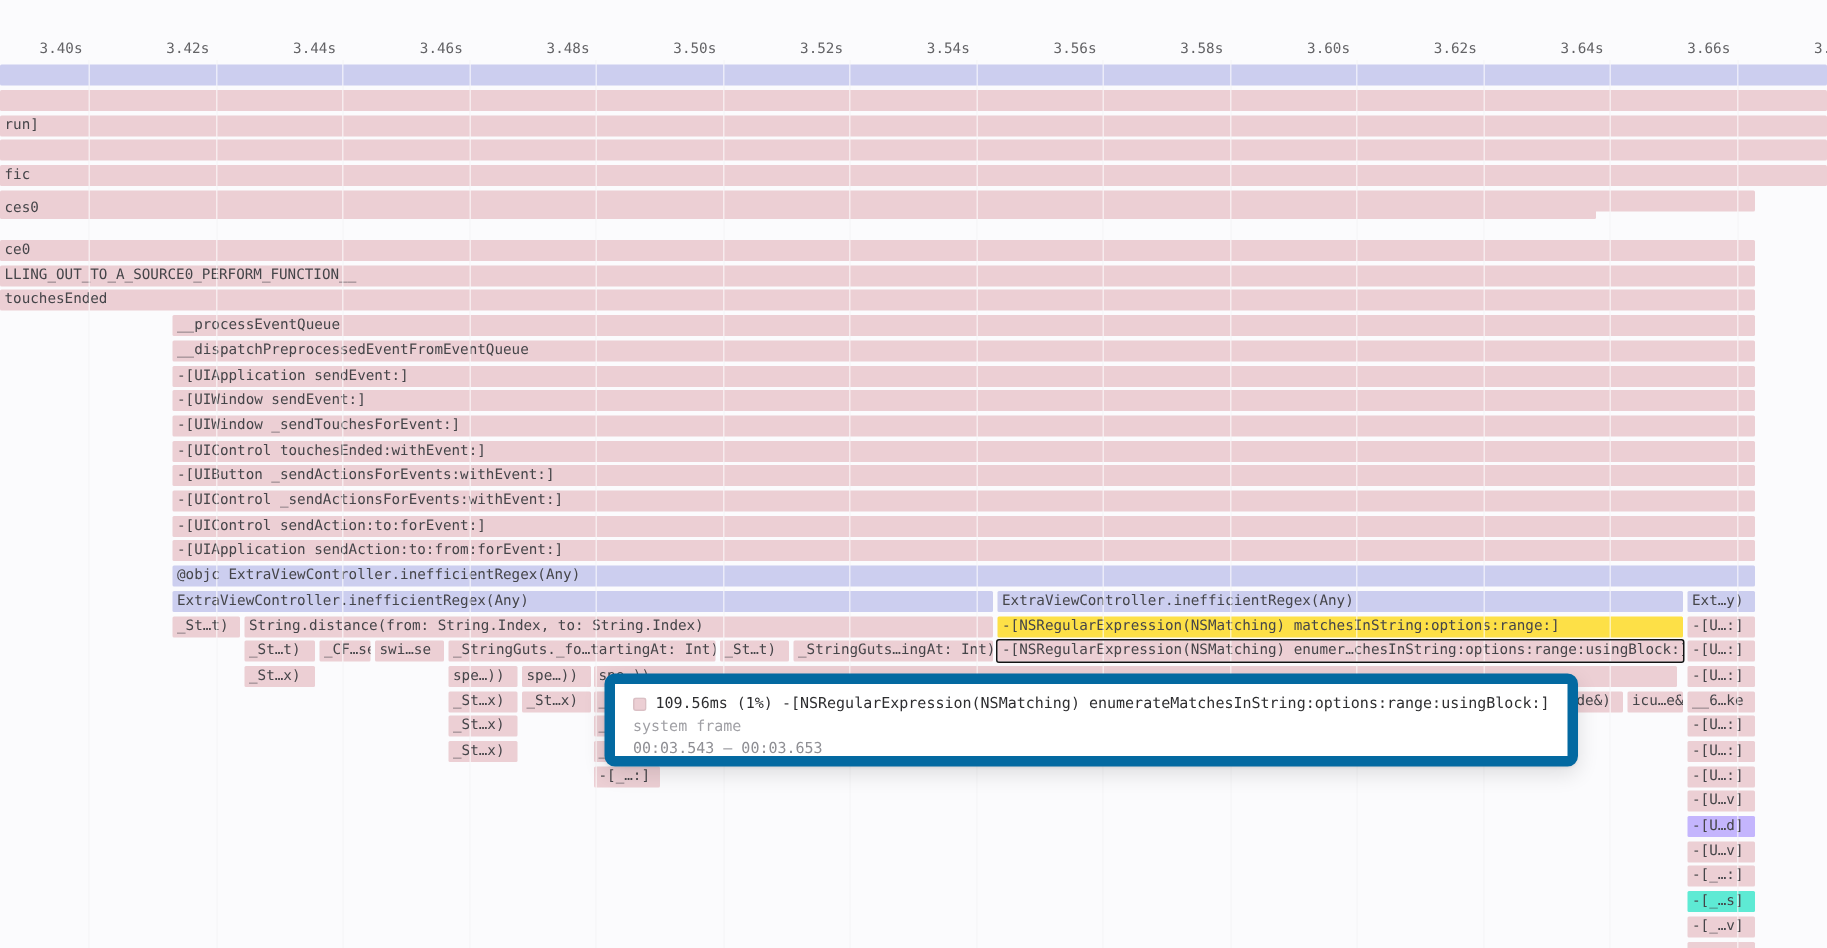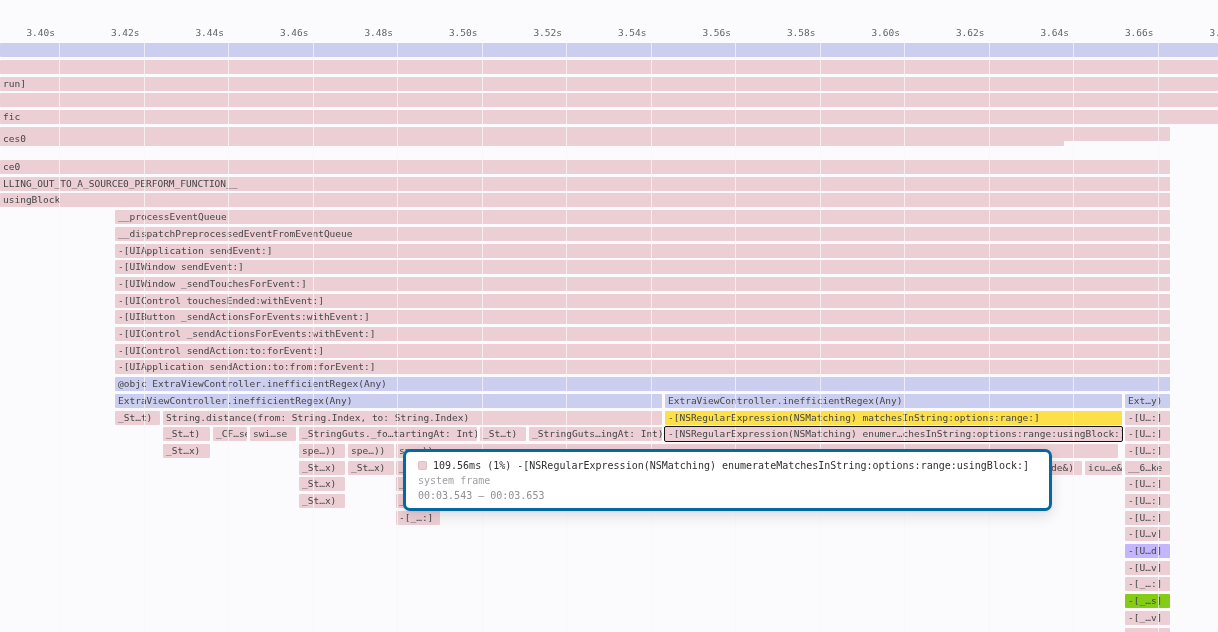--- a/index.html
+++ b/index.html
@@ -19,21 +19,21 @@
     position:absolute;height:14px;line-height:14px;font-size:9.5px;
     padding-left:3px;box-sizing:border-box;white-space:nowrap;overflow:hidden;
     z-index:1;border-radius:1px;cursor:default;
   }
   .sel-box{
     position:absolute;z-index:6;border:1.5px solid #141414;border-radius:2px;
     pointer-events:none;box-sizing:border-box;background:transparent;
   }
   .tooltip{
     position:absolute;left:403px;top:449px;width:649px;height:62px;
-    background:#ffffff;border:3px solid #0369a1;border-radius:7px;
+    background:#ffffff;border:7px solid #0369a1;border-radius:7px;
     box-shadow:0 5px 14px rgba(0,0,0,0.12), 0 1px 2px rgba(0,0,0,0.06);
     z-index:10;padding:8px 12px;box-sizing:border-box;font-size:10px;
   }
   .tt-row1{display:flex;align-items:center;gap:6px;white-space:nowrap;overflow:hidden;}
   .swatch{width:9px;height:9px;border-radius:2px;flex:none;border:1px solid rgba(0,0,0,0.07);box-sizing:border-box;}
   .tt-note{margin-top:4px;}
   .tt-range{margin-top:4px;}
   .ruler{position:absolute;left:0;top:0;width:1218px;height:40px;background:transparent;z-index:2;}
 </style>
 </head>
@@ -83,21 +83,21 @@
     <div class="tick" style="left: 1238px; color: rgb(99, 99, 102);">3.68s</div>
     <div class="bar" style="left: 0px; top: 43px; width: 1218px; background: rgb(204, 206, 239); color: rgb(69, 69, 73);"></div>
     <div class="bar" style="left: 0px; top: 60px; width: 1218px; background: rgb(236, 207, 212); color: rgb(69, 69, 73);"></div>
     <div class="bar" style="left: 0px; top: 77px; width: 1218px; background: rgb(236, 207, 212); color: rgb(69, 69, 73);">run]</div>
     <div class="bar" style="left: 0px; top: 93px; width: 1218px; background: rgb(236, 207, 212); color: rgb(69, 69, 73);"></div>
     <div class="bar" style="left: 0px; top: 110px; width: 1218px; background: rgb(236, 207, 212); color: rgb(69, 69, 73);">fic</div>
     <div class="bar" style="left: 0px; top: 127px; width: 1170px; background: rgb(236, 207, 212); color: rgb(69, 69, 73);"></div>
     <div class="bar" style="left: 0px; top: 132px; width: 1064px; background: rgb(236, 207, 212); color: rgb(69, 69, 73);">ces0</div>
     <div class="bar" style="left: 0px; top: 160px; width: 1170px; background: rgb(236, 207, 212); color: rgb(69, 69, 73);">ce0</div>
     <div class="bar" style="left: 0px; top: 177px; width: 1170px; background: rgb(236, 207, 212); color: rgb(69, 69, 73);">LLING_OUT_TO_A_SOURCE0_PERFORM_FUNCTION__</div>
-    <div class="bar" style="left: 0px; top: 193px; width: 1170px; background: rgb(236, 207, 212); color: rgb(69, 69, 73);">usingBlock</div>
+    <div class="bar" style="left: 0px; top: 193px; width: 1170px; background: rgb(236, 207, 212); color: rgb(69, 69, 73);">touchesEnded</div>
     <div class="bar" style="left: 115px; top: 210px; width: 1055px; background: rgb(236, 207, 212); color: rgb(69, 69, 73);">__processEventQueue</div>
     <div class="bar" style="left: 115px; top: 227px; width: 1055px; background: rgb(236, 207, 212); color: rgb(69, 69, 73);">__dispatchPreprocessedEventFromEventQueue</div>
     <div class="bar" style="left: 115px; top: 244px; width: 1055px; background: rgb(236, 207, 212); color: rgb(69, 69, 73);">-[UIApplication sendEvent:]</div>
     <div class="bar" style="left: 115px; top: 260px; width: 1055px; background: rgb(236, 207, 212); color: rgb(69, 69, 73);">-[UIWindow sendEvent:]</div>
     <div class="bar" style="left: 115px; top: 277px; width: 1055px; background: rgb(236, 207, 212); color: rgb(69, 69, 73);">-[UIWindow _sendTouchesForEvent:]</div>
     <div class="bar" style="left: 115px; top: 294px; width: 1055px; background: rgb(236, 207, 212); color: rgb(69, 69, 73);">-[UIControl touchesEnded:withEvent:]</div>
     <div class="bar" style="left: 115px; top: 310px; width: 1055px; background: rgb(236, 207, 212); color: rgb(69, 69, 73);">-[UIButton _sendActionsForEvents:withEvent:]</div>
     <div class="bar" style="left: 115px; top: 327px; width: 1055px; background: rgb(236, 207, 212); color: rgb(69, 69, 73);">-[UIControl _sendActionsForEvents:withEvent:]</div>
     <div class="bar" style="left: 115px; top: 344px; width: 1055px; background: rgb(236, 207, 212); color: rgb(69, 69, 73);">-[UIControl sendAction:to:forEvent:]</div>
     <div class="bar" style="left: 115px; top: 360px; width: 1055px; background: rgb(236, 207, 212); color: rgb(69, 69, 73);">-[UIApplication sendAction:to:from:forEvent:]</div>
@@ -134,21 +134,21 @@
     <div class="bar" style="left: 1125px; top: 477px; width: 45px; background: rgb(236, 207, 212); color: rgb(69, 69, 73);">-[U…:]</div>
     <div class="bar" style="left: 299px; top: 494px; width: 46px; background: rgb(236, 207, 212); color: rgb(69, 69, 73);">_St…x)</div>
     <div class="bar" style="left: 396px; top: 494px; width: 640px; background: rgb(236, 207, 212); color: rgb(69, 69, 73);">_…</div>
     <div class="bar" style="left: 1125px; top: 494px; width: 45px; background: rgb(236, 207, 212); color: rgb(69, 69, 73);">-[U…:]</div>
     <div class="bar" style="left: 396px; top: 511px; width: 44px; background: rgb(236, 207, 212); color: rgb(69, 69, 73);">-[_…:]</div>
     <div class="bar" style="left: 1125px; top: 511px; width: 45px; background: rgb(236, 207, 212); color: rgb(69, 69, 73);">-[U…:]</div>
     <div class="bar" style="left: 1125px; top: 527px; width: 45px; background: rgb(236, 207, 212); color: rgb(69, 69, 73);">-[U…v]</div>
     <div class="bar" style="left: 1125px; top: 544px; width: 45px; background: #c4b5fd; color: rgb(69, 69, 73);">-[U…d]</div>
     <div class="bar" style="left: 1125px; top: 561px; width: 45px; background: rgb(236, 207, 212); color: rgb(69, 69, 73);">-[U…v]</div>
     <div class="bar" style="left: 1125px; top: 577px; width: 45px; background: rgb(236, 207, 212); color: rgb(69, 69, 73);">-[_…:]</div>
-    <div class="bar" style="left: 1125px; top: 594px; width: 45px; background: #84cc16; color: rgb(69, 69, 73);">-[_…s]</div>
+    <div class="bar" style="left: 1125px; top: 594px; width: 45px; background: #5eead4; color: rgb(69, 69, 73);">-[_…s]</div>
     <div class="bar" style="left: 1125px; top: 611px; width: 45px; background: rgb(236, 207, 212); color: rgb(69, 69, 73);">-[_…v]</div>
     <div class="bar" style="left: 1125px; top: 628px; width: 45px; background: rgb(236, 207, 212); color: rgb(69, 69, 73);"></div>
     <div class="gl gl-ov" style="left: 59px; background: rgba(255, 255, 255, 0.6);"></div>
     <div class="gl gl-ov" style="left: 143.5px; background: rgba(255, 255, 255, 0.6);"></div>
     <div class="gl gl-ov" style="left: 228px; background: rgba(255, 255, 255, 0.6);"></div>
     <div class="gl gl-ov" style="left: 312.5px; background: rgba(255, 255, 255, 0.6);"></div>
     <div class="gl gl-ov" style="left: 397px; background: rgba(255, 255, 255, 0.6);"></div>
     <div class="gl gl-ov" style="left: 481.5px; background: rgba(255, 255, 255, 0.6);"></div>
     <div class="gl gl-ov" style="left: 566px; background: rgba(255, 255, 255, 0.6);"></div>
     <div class="gl gl-ov" style="left: 650.5px; background: rgba(255, 255, 255, 0.6);"></div>

